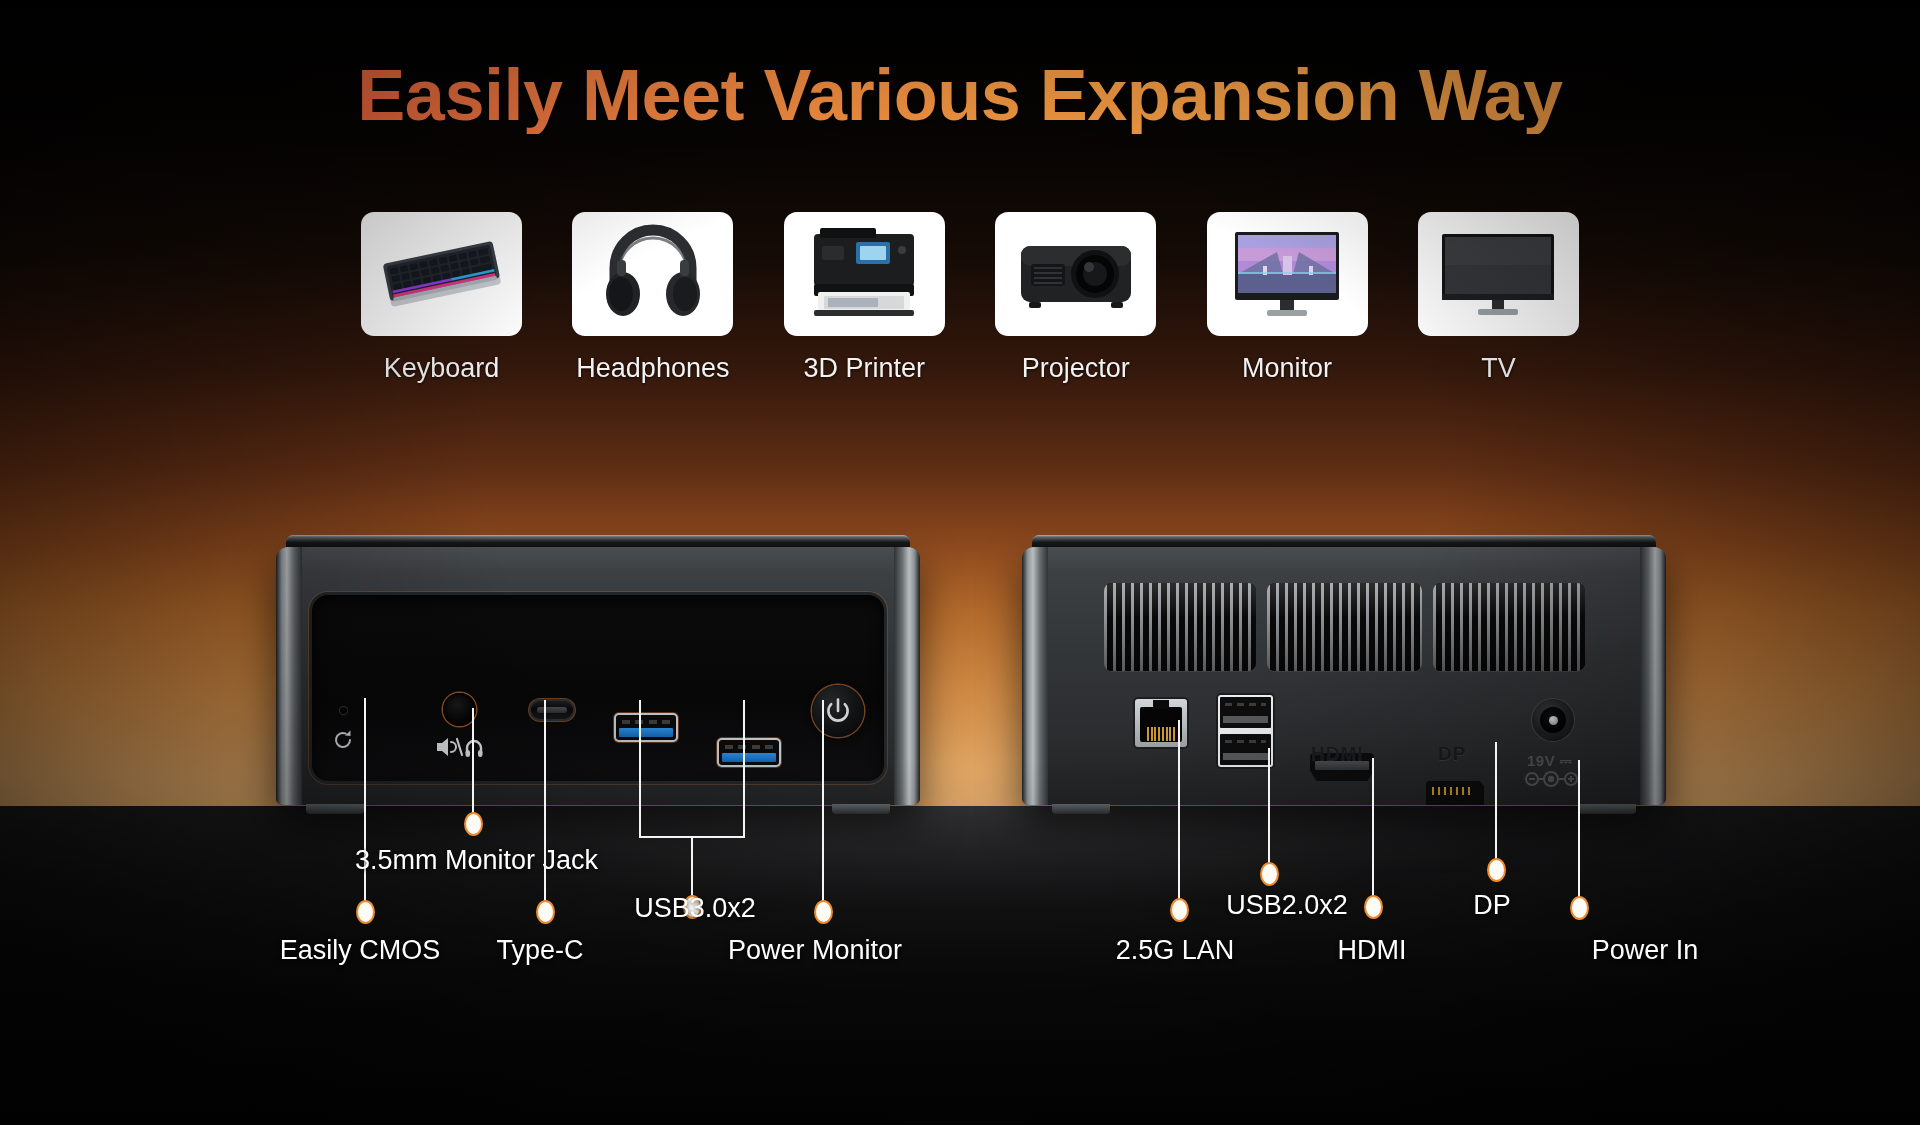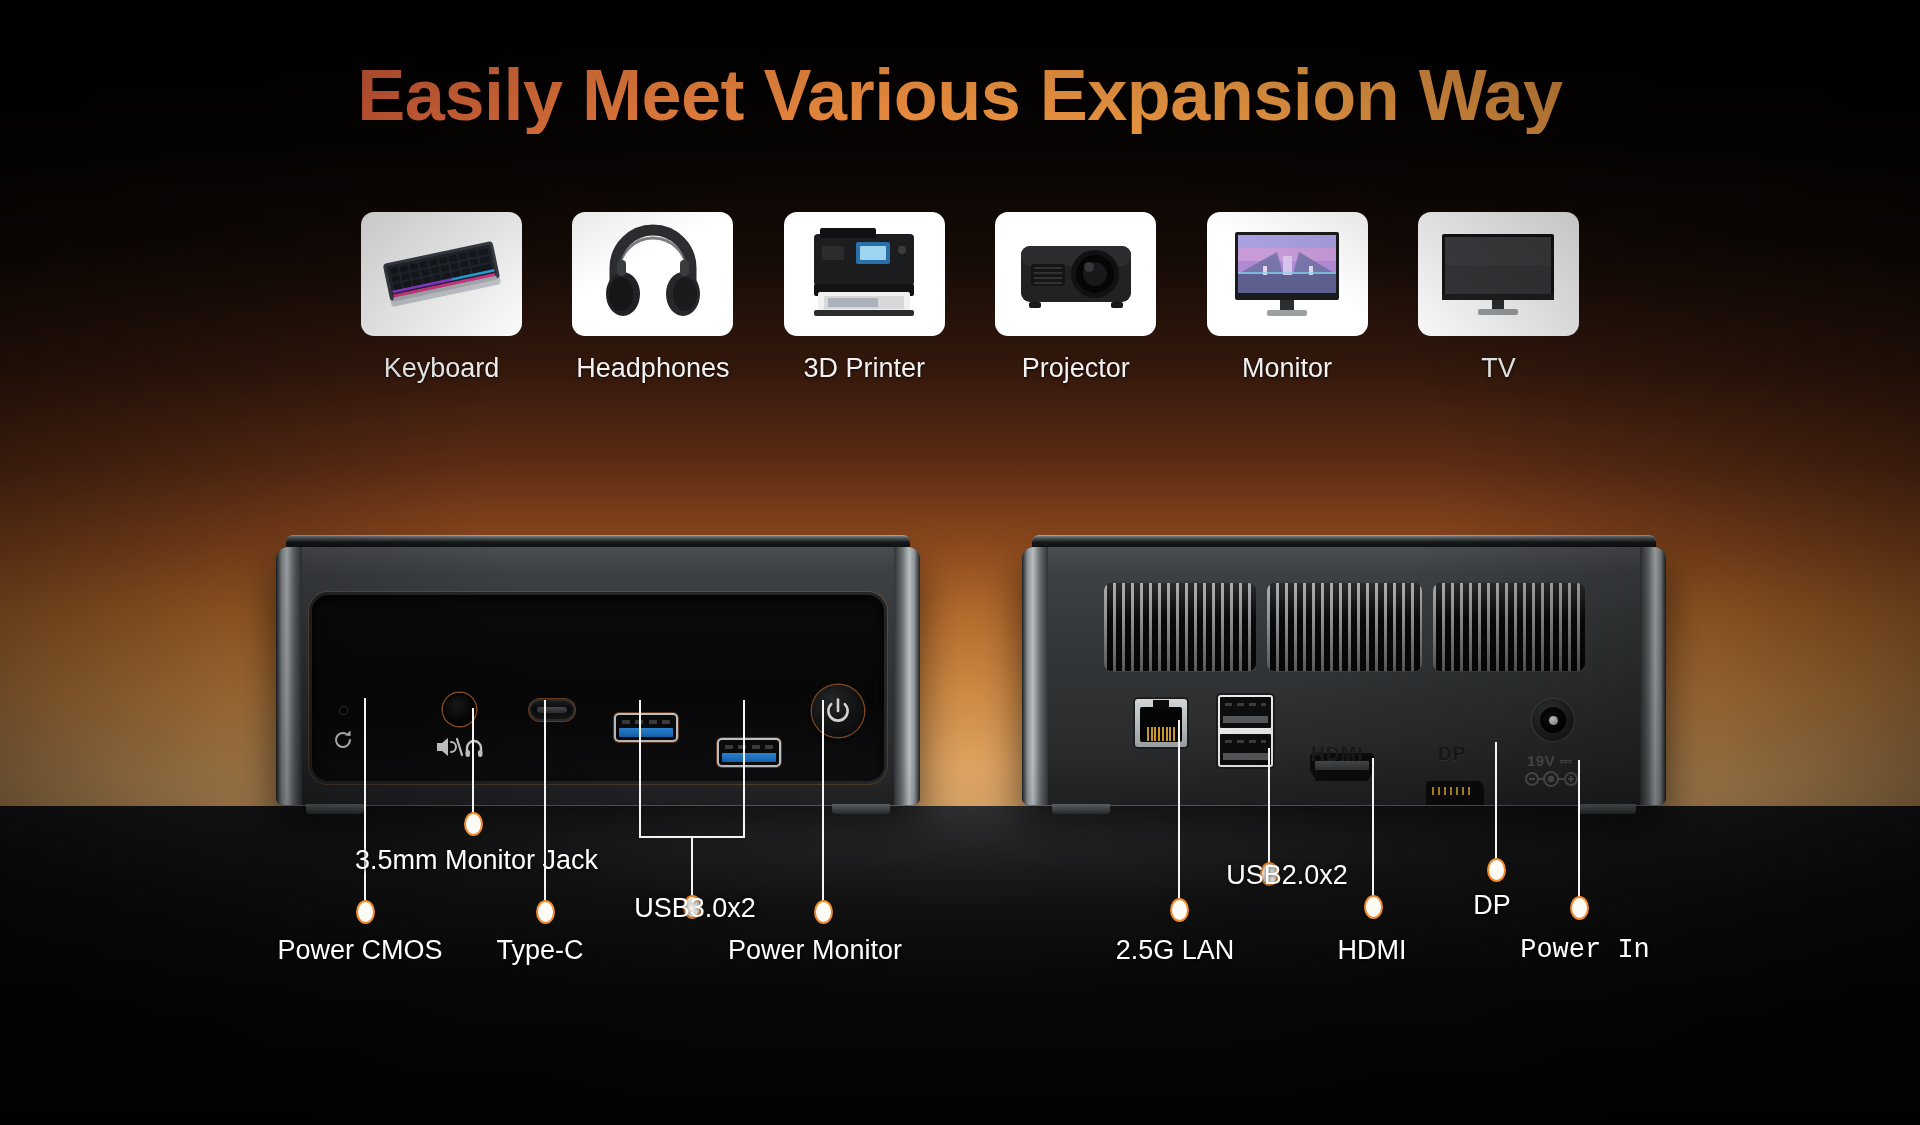--- a/index.html
+++ b/index.html
@@ -584,21 +584,21 @@
     <div class="pc-foot" style="left:30px; width:58px;"></div>
     <div class="pc-foot" style="right:30px; width:58px;"></div>
   </div>
 
   <div class="bg-vignette"></div>
 
   <div class="callout-layer">
 
     <div class="c-line" style="left:364px; top:698px; height:206px;"></div>
     <div class="c-dot" style="left:356px; top:900px;"></div>
-    <div class="c-label" style="left:270px; top:935px; width:180px;">Power CMOS</div>
+    <div class="c-label" style="left:270px; top:935px; width:180px;">Easily CMOS</div>
 
     <div class="c-line" style="left:472px; top:708px; height:108px;"></div>
     <div class="c-dot" style="left:464px; top:812px;"></div>
     <div class="c-label" style="left:355px; top:845px; width:240px;">
       <span>3.5mm Monitor Jack</span>
     </div>
 
     <div class="c-line" style="left:544px; top:700px; height:204px;"></div>
     <div class="c-dot" style="left:536px; top:900px;"></div>
     <div class="c-label" style="left:470px; top:935px; width:140px;">Type-C</div>
@@ -613,29 +613,29 @@
     <div class="c-line" style="left:822px; top:700px; height:204px;"></div>
     <div class="c-dot" style="left:814px; top:900px;"></div>
     <div class="c-label" style="left:720px; top:935px; width:190px;">Power Monitor</div>
 
     <div class="c-line" style="left:1178px; top:720px; height:182px;"></div>
     <div class="c-dot" style="left:1170px; top:898px;"></div>
     <div class="c-label" style="left:1090px; top:935px; width:170px;">2.5G LAN</div>
 
     <div class="c-line" style="left:1268px; top:748px; height:120px;"></div>
     <div class="c-dot" style="left:1260px; top:862px;"></div>
-    <div class="c-label" style="left:1192px; top:860px; width:190px;">USB2.0x2</div>
+    <div class="c-label" style="left:1192px; top:890px; width:190px;">USB2.0x2</div>
 
     <div class="c-line" style="left:1372px; top:758px; height:142px;"></div>
     <div class="c-dot" style="left:1364px; top:895px;"></div>
     <div class="c-label" style="left:1302px; top:935px; width:140px;">HDMI</div>
 
     <div class="c-line" style="left:1495px; top:742px; height:120px;"></div>
     <div class="c-dot" style="left:1487px; top:858px;"></div>
     <div class="c-label" style="left:1442px; top:890px; width:100px;">DP</div>
 
     <div class="c-line" style="left:1578px; top:760px; height:140px;"></div>
     <div class="c-dot" style="left:1570px; top:896px;"></div>
-    <div class="c-label" style="left:1500px; top:935px; width:170px;font-family:Liberation Mono, monospace;">Power In</div>
+    <div class="c-label" style="left:1560px; top:935px; width:170px;">Power In</div>
 
   </div>
 
 </div>
 
 </body></html>

